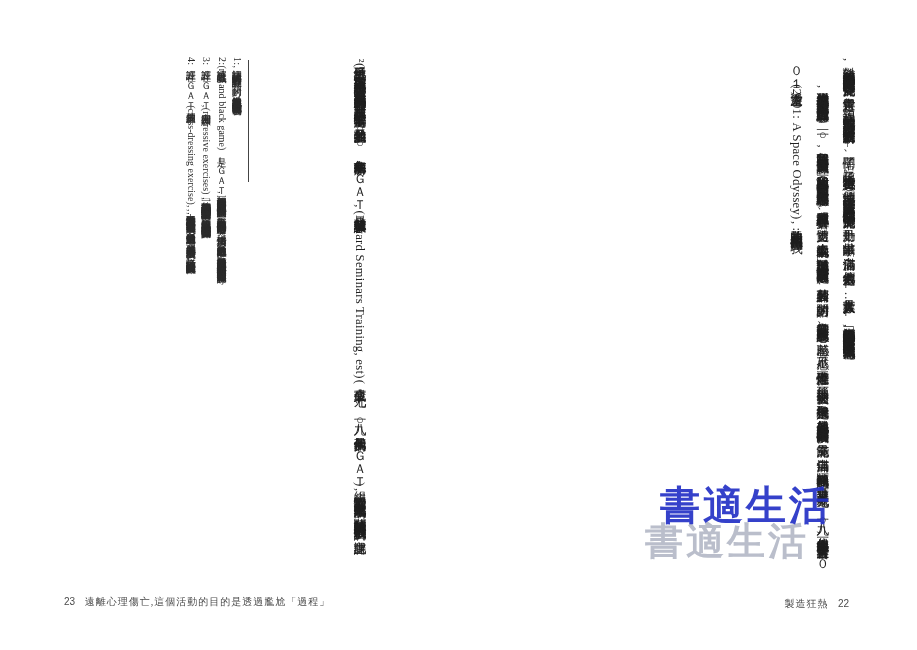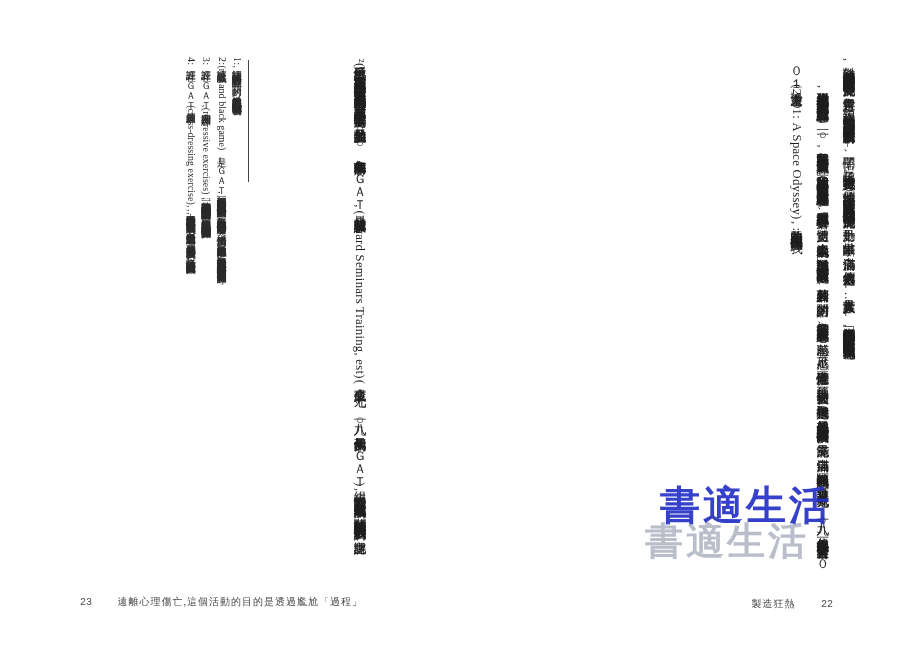--- a/index.html
+++ b/index.html
@@ -26,21 +26,21 @@
     font-size:9.8px;line-height:15.4px;letter-spacing:0.1px;color:#2b2b2b;text-align:justify;
   }
   .footnotes p{margin:0;padding-top:1em;text-indent:-1em;}
   .fn-rule{
     position:absolute;top:60px;left:248px;width:1px;height:122px;background:#444;
   }
   
   .footer{position:absolute;font-size:10px;color:#4a4a4a;letter-spacing:1px;white-space:nowrap;}
   .footer-left{left:58px;top:595px;}
   .footer-right{right:62px;top:597px;}
-  .footer .pg{font-family:Liberation Mono, monospace;margin:0 22px;font-size:10px;letter-spacing:0;}
+  .footer .pg{font-family:Liberation Sans, sans-serif;margin:0 6px;font-size:10px;letter-spacing:0;}
   
   .wm{position:absolute;font-weight:bold;white-space:nowrap;pointer-events:none;}
   .wm-back{left:645px;top:516px;font-size:38px;letter-spacing:3px;opacity:0.75;}
   .wm-front{left:660px;top:478px;font-size:40px;letter-spacing:3px;opacity:0.92;}
 </style>
 </head>
 <body>
 
 <div class="canvas">
 

